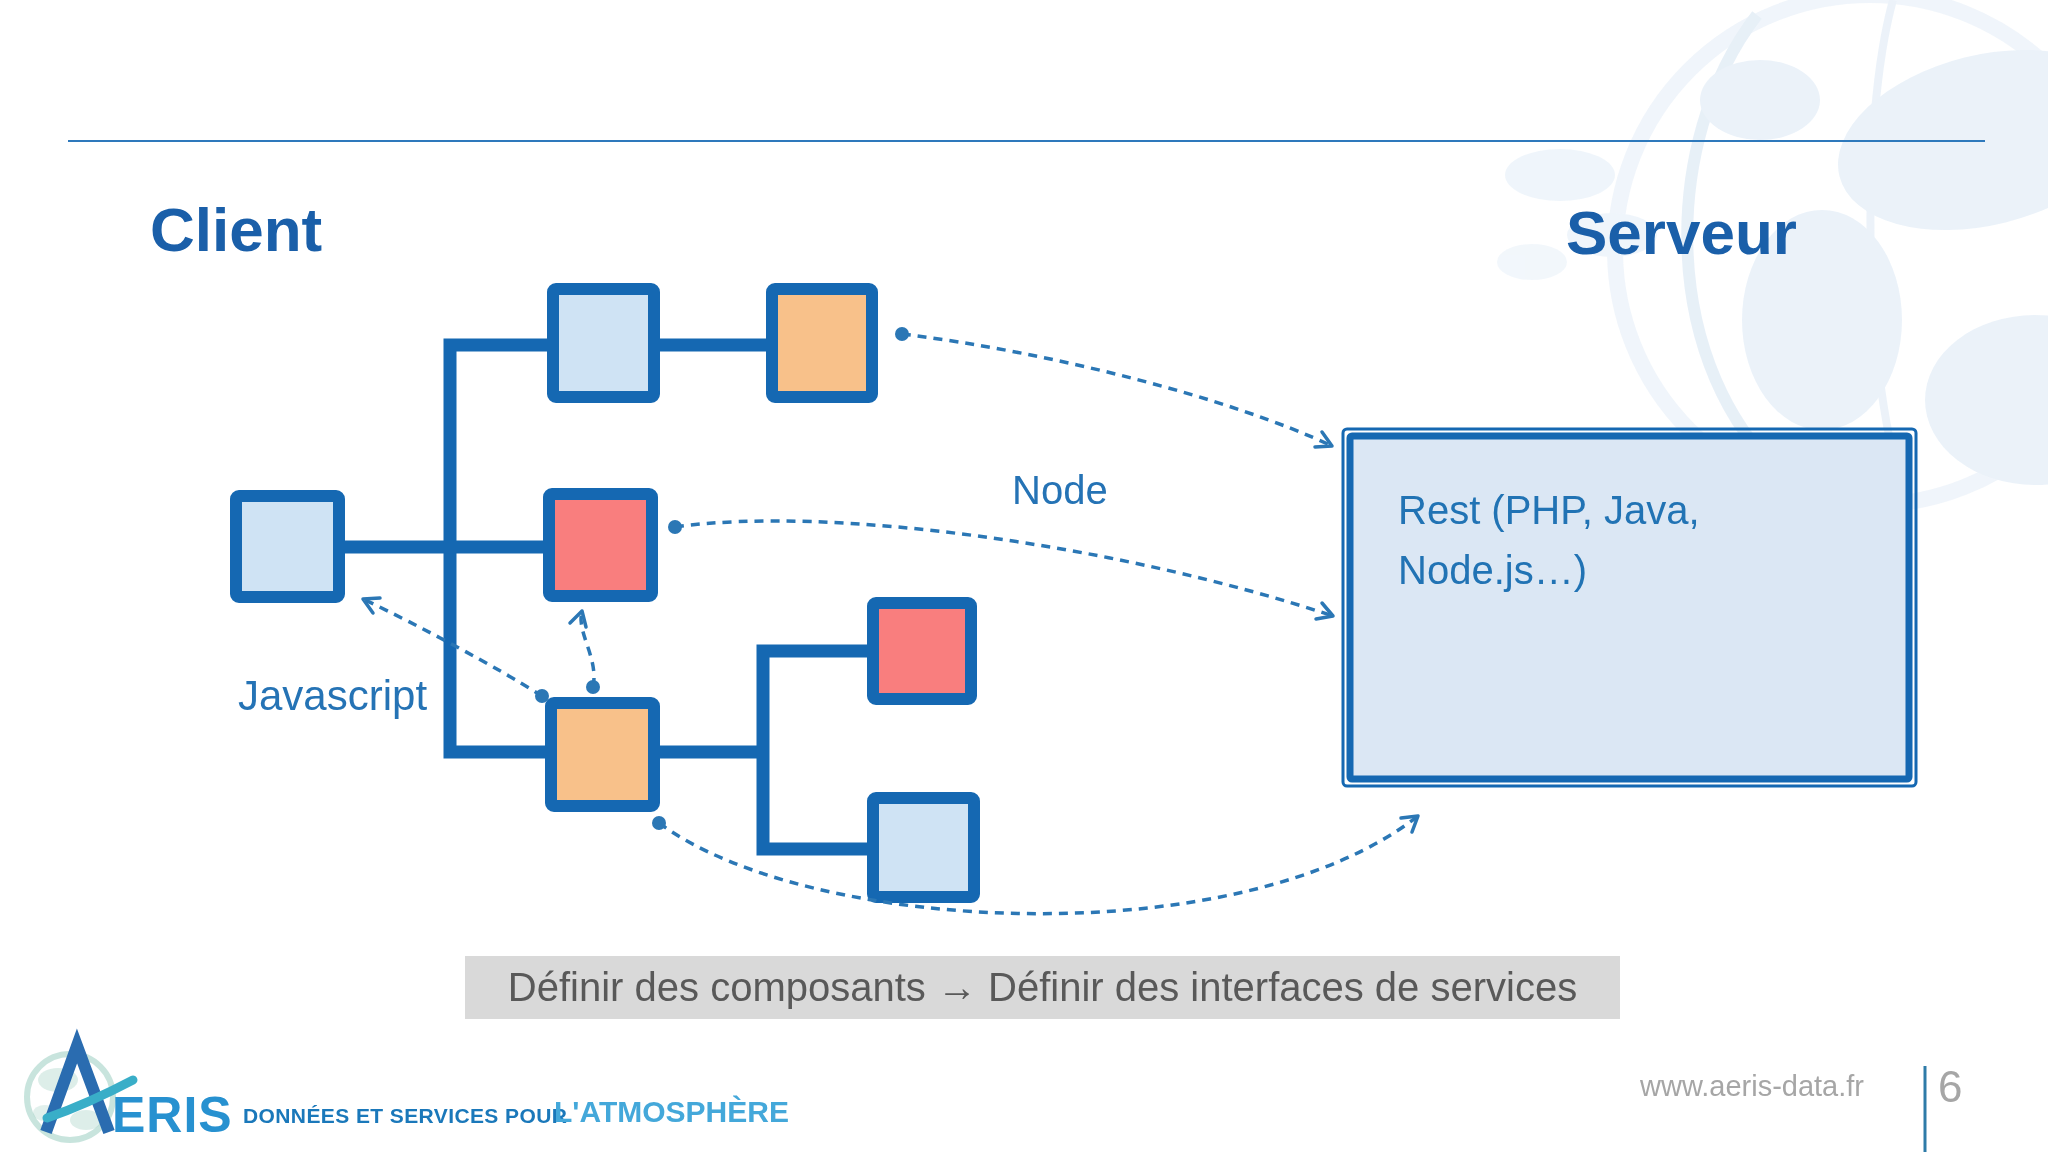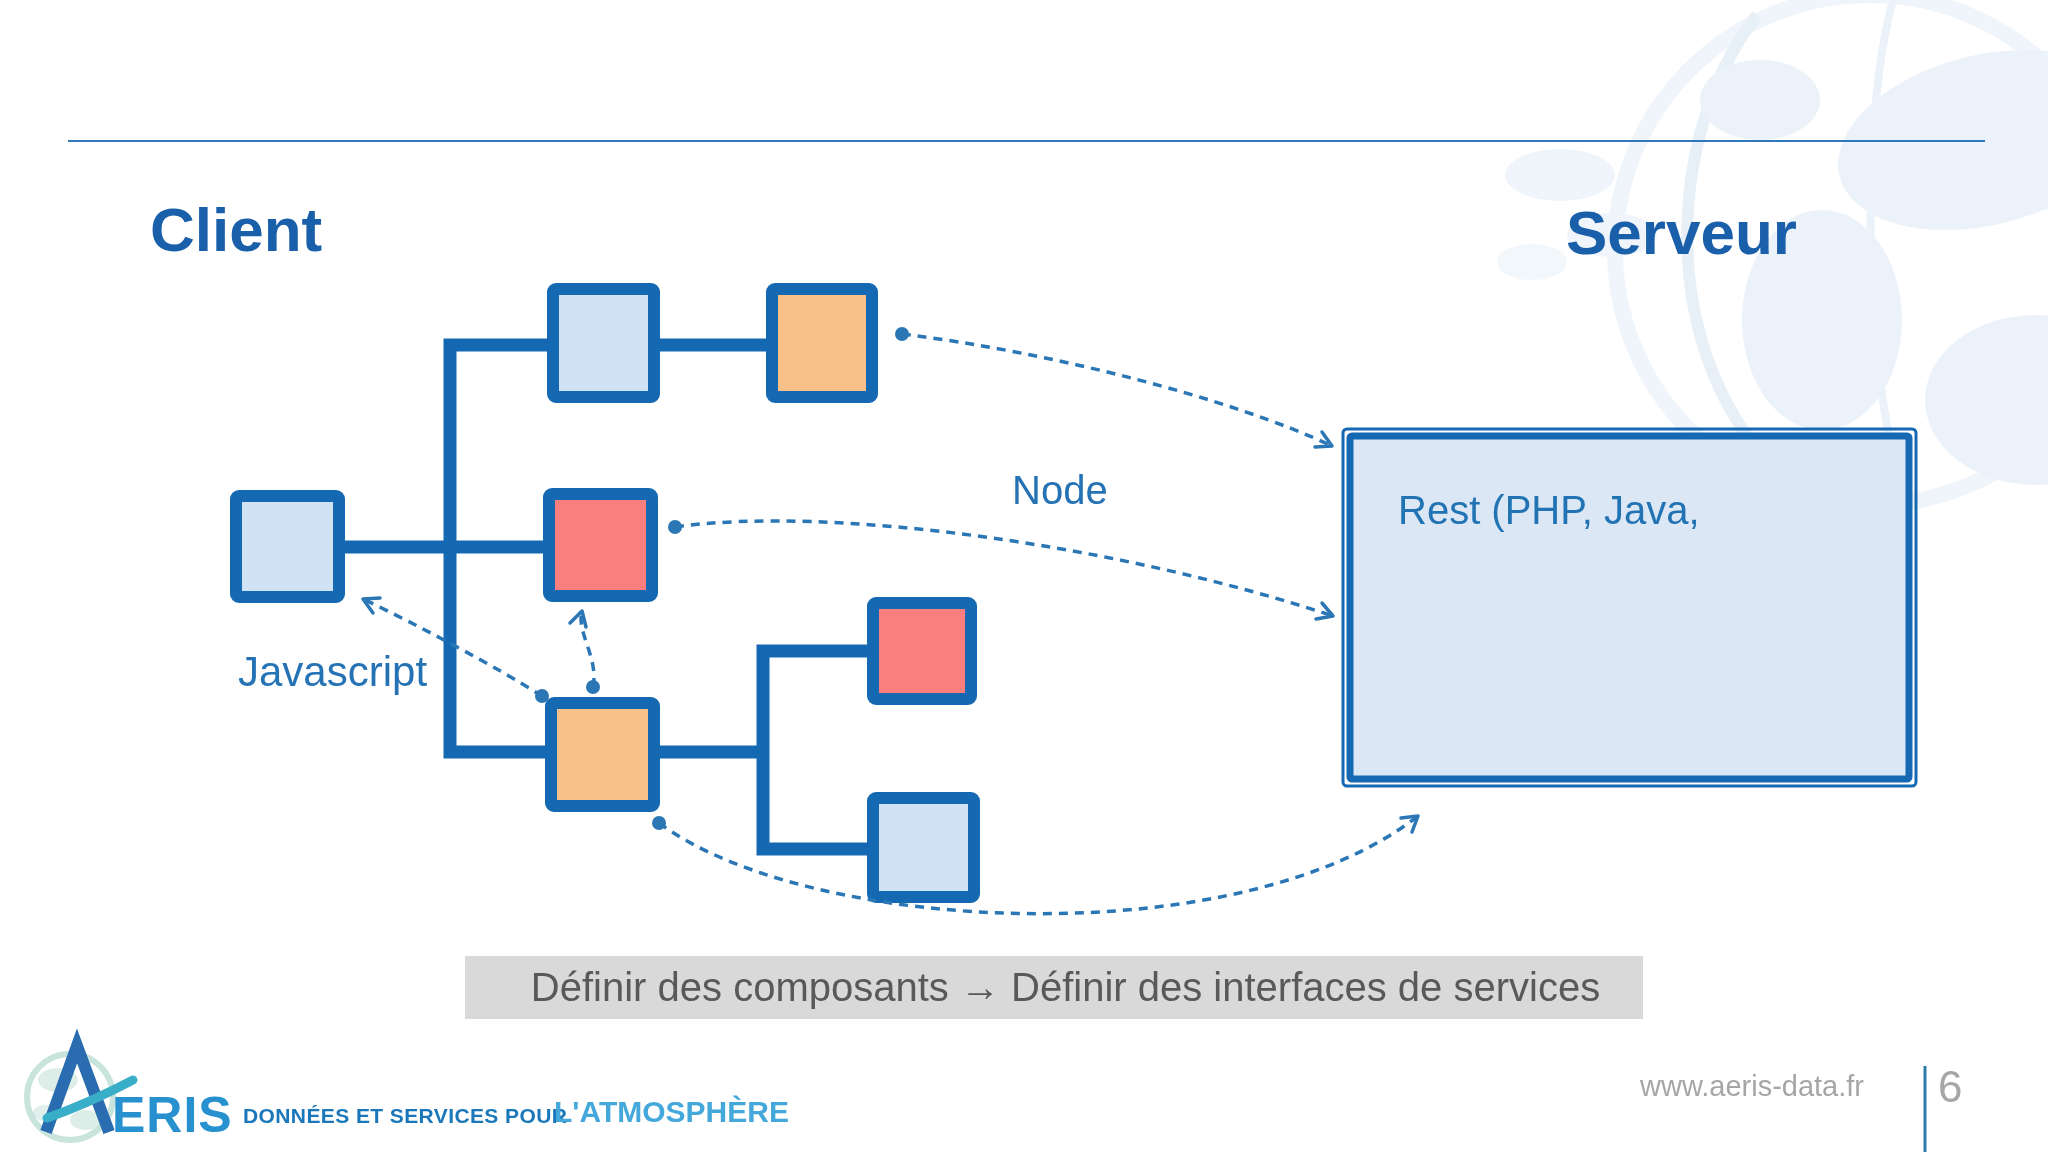--- a/index.html
+++ b/index.html
@@ -11,30 +11,29 @@
   #title{
     left:92px;top:34px;font-size:56px;color:#2574b8;
     letter-spacing:21px;word-spacing:12px;white-space:nowrap;
   }
   #title-rule{left:68px;top:140px;width:1917px;height:2px;background:#2e79bc;}
   .side-label{font-weight:bold;color:#1a5fa9;font-size:62px;white-space:nowrap;}
   #client-label{left:150px;top:194px;}
   #serveur-label{left:1566px;top:197px;}
   .diagram-label{color:#2573b5;white-space:nowrap;}
   #json-label{left:1012px;top:468px;font-size:40px;}
-  #javascript-label{left:238px;top:648px;font-size:42px;}
+  #javascript-label{left:238px;top:672px;font-size:42px;}
   #server-box-text{
     left:1398px;top:480px;width:520px;font-size:40px;line-height:1.5;
     color:#2173b4;
   }
   #server-box-text span{display:block;}
   #banner{
     left:465px;top:956px;width:1155px;height:63px;background:#d9d9d9;
     text-align:center;
-    padding-left:23px;
   }
   #banner span{
     display:inline-block;line-height:63px;font-size:40px;color:#595959;
     white-space:nowrap;
   }
   #footer-url{left:1640px;top:1070px;width:250px;text-align:left;
     font-size:29px;color:#a6a6a6;white-space:nowrap;}
   #page-number{left:1938px;top:1062px;font-size:44px;color:#a6a6a6;}
   #logo-text{left:112px;top:1086px;font-size:50px;font-weight:bold;
     color:#2791d0;letter-spacing:1px;}
@@ -136,20 +135,21 @@
   <div id="title-rule" class="abs"></div>
 
   <div id="client-label" class="abs side-label">Client</div>
   <div id="serveur-label" class="abs side-label">Serveur</div>
 
   <div id="json-label" class="abs diagram-label">Node</div>
   <div id="javascript-label" class="abs diagram-label">Javascript</div>
 
   <div id="server-box-text" class="abs">
     <span>Rest (PHP, Java,</span>
+    <span>Node.js…)</span>
   </div>
 
   <div id="banner" class="abs">
     <span>Définir des composants → Définir des interfaces de services</span>
   </div>
 
   <div id="logo-text" class="abs">ERIS</div>
   <div id="logo-tagline" class="abs">DONNÉES ET SERVICES POUR</div>
   <div id="logo-tagline-emphasis" class="abs">L'ATMOSPHÈRE</div>
 

